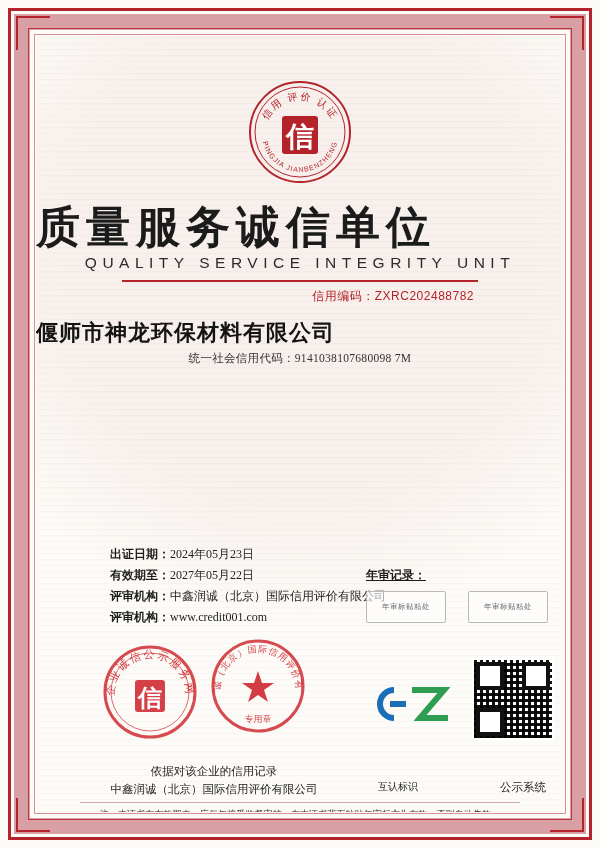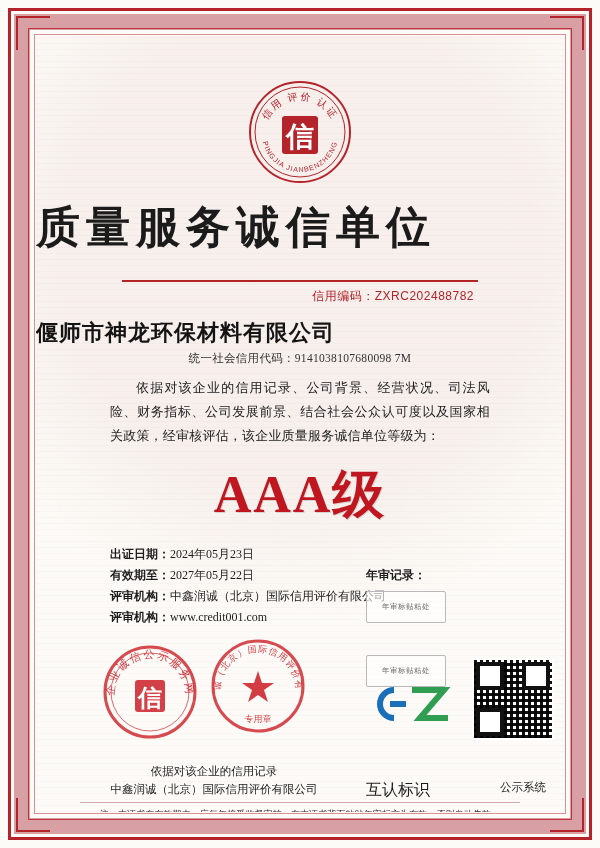--- a/index.html
+++ b/index.html
@@ -193,22 +193,22 @@
   .details .label { font-weight: bold; }
 
   
   .annual {
     position: absolute;
     left: 330px;
     top: 531px;
     font-size: 12px;
     color: #1d1d1d;
   }
-  .annual-title { font-weight: bold; margin-bottom: 7px; }
-  .stamp-boxes { display: flex; gap: 32px; flex-direction: column; }
+  .annual-title { font-weight: bold; margin-bottom: 7px; text-decoration: underline; }
+  .stamp-boxes { display: flex; gap: 22px; }
   .stamp-box {
     width: 78px; height: 30px;
     border: 1px solid #b9b9b9;
     border-radius: 2px;
     font-size: 7.5px;
     color: #6f6f6f;
     display: flex;
     align-items: center;
     justify-content: center;
     letter-spacing: 0.5px;
@@ -270,21 +270,21 @@
     font-size: 11.5px;
     line-height: 18px;
     color: #1d1d1d;
   }
   .caption-cezx {
     position: absolute;
     left: 316px;
     top: 744px;
     width: 92px;
     text-align: center;
-    font-size: 16px;
+    font-size: 10px;
     color: #1d1d1d;
   }
   .caption-qr {
     position: absolute;
     left: 418px;
     top: 744px;
     width: 92px;
     text-align: right;
     font-size: 11.5px;
     color: #1d1d1d;
@@ -337,34 +337,33 @@
           <text font-family="Liberation Sans, sans-serif" font-size="7" fill="#b4222a" letter-spacing="1">
             <textPath href="#arcBot" startOffset="50%" text-anchor="middle">PINGJIA JIANBENZHENG</textPath>
           </text>
           <rect x="34" y="36" width="36" height="38" rx="3" fill="#b4222a"></rect>
           <text x="52" y="66" font-family="Liberation Serif, serif" font-size="28" font-weight="bold" fill="#ffffff" text-anchor="middle">信</text>
         </svg>
       </div>
     </div>
 
     <div class="title-cn">质量服务诚信单位</div>
+    <div class="title-en">QUALITY SERVICE INTEGRITY UNIT</div>
     <div class="title-rule"></div>
 
     <div class="credit-no">
       <span>信用编码：</span><span>ZXRC202488782</span>
     </div>
 
     <div class="company">偃师市神龙环保材料有限公司</div>
     <div class="usci">
       <span>统一社会信用代码：</span><span>9141038107680098 7M</span>
     </div>
 
-    <div class="body-text">依据对该企业的信用记录、公司背景、经营状况、司法风险、财务指标、公司发展前景、结合社会公众认可度以及国家相关政策，经审核评估，该企业质量服务诚信单位等级为：</div>
-
-    <div class="grade">AAA级</div>
+
 
     <div class="details">
       <div class="row">
         <span class="label">出证日期：</span><span>2024年05月23日</span>
       </div>
       <div class="row">
         <span class="label">有效期至：</span><span>2027年05月22日</span>
       </div>
       <div class="row">
         <span class="label">评审机构：</span><span>中鑫润诚（北京）国际信用评价有限公司</span>

